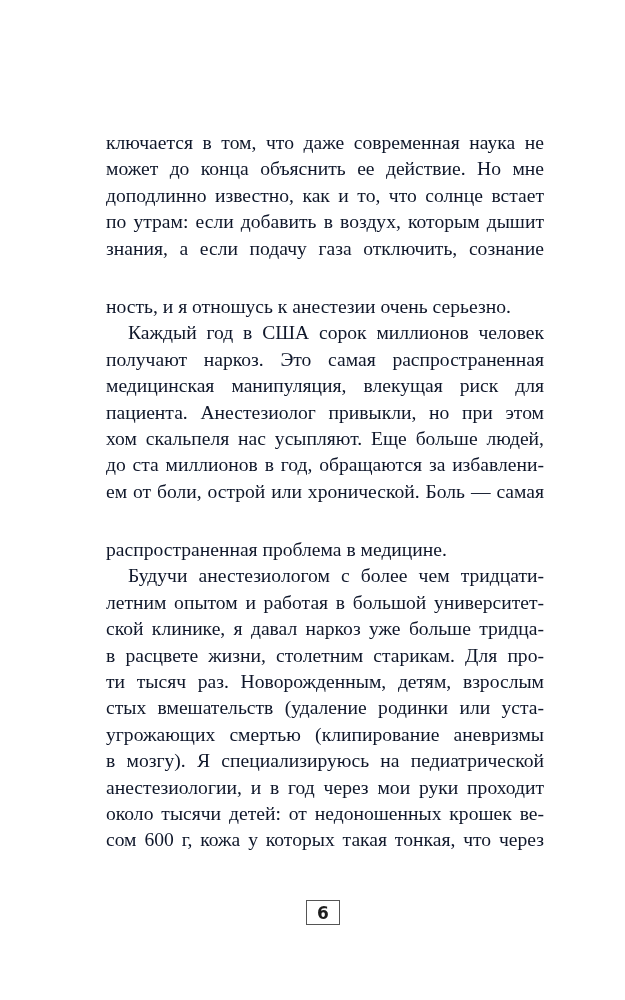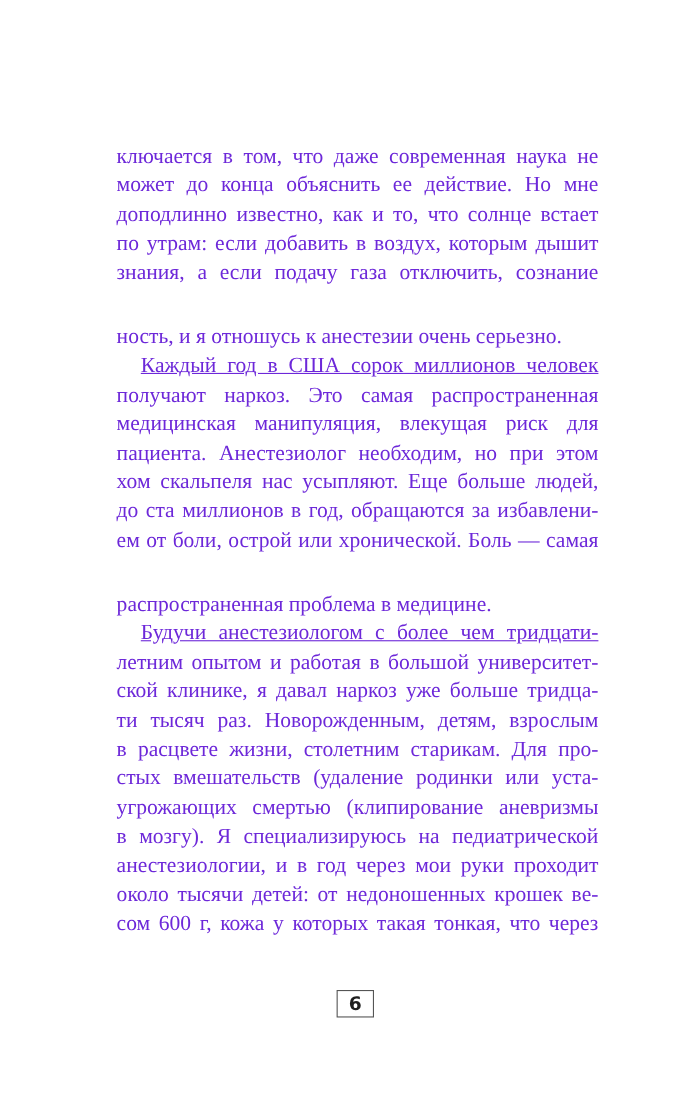--- a/index.html
+++ b/index.html
@@ -21,36 +21,35 @@
     background: #ffffff;
   }
   .text-block {
     position: absolute;
     left: 106px;
     top: 130px;
     width: 438px;
     font-family: "Liberation Serif", "DejaVu Serif", serif;
     font-size: 19.6px;
     line-height: 26.4px;
-    color: #6d28d9;
+    color: #0f172a;
   }
   .line {
     display: block;
     white-space: nowrap;
     text-align: justify;
     text-align-last: justify;
     height: 26.4px;
   }
   .line.last {
     text-align-last: left;
     margin-top: 32px;
   }
   .line.indent {
     padding-left: 22px;
-    text-decoration: underline;
   }
   .page-number-box {
     position: absolute;
     left: 306px;
     top: 900px;
     width: 34px;
     height: 25px;
     border: 1.3px solid #555555;
     box-sizing: border-box;
     display: flex;
@@ -75,33 +74,33 @@
       <span class="line">доподлинно известно, как и то, что солнце встает</span>
       <span class="line">по утрам: если добавить в воздух, которым дышит</span>
       <span class="line">знания, а если подачу газа отключить, сознание</span>
       <span class="line last">ность, и я отношусь к анестезии очень серьезно.</span>
     </div>
 
     <div>
       <span class="line indent">Каждый год в США сорок миллионов человек</span>
       <span class="line">получают наркоз. Это самая распространенная</span>
       <span class="line">медицинская манипуляция, влекущая риск для</span>
-      <span class="line">пациента. Анестезиолог необходим, но при этом</span>
+      <span class="line">пациента. Анестезиолог привыкли, но при этом</span>
       <span class="line">хом скальпеля нас усыпляют. Еще больше людей,</span>
       <span class="line">до ста миллионов в год, обращаются за избавлени-</span>
       <span class="line">ем от боли, острой или хронической. Боль — самая</span>
       <span class="line last">распространенная проблема в медицине.</span>
     </div>
 
     <div>
       <span class="line indent">Будучи анестезиологом с более чем тридцати-</span>
       <span class="line">летним опытом и работая в большой университет-</span>
       <span class="line">ской клинике, я давал наркоз уже больше тридца-</span>
+      <span class="line">в расцвете жизни, столетним старикам. Для про-</span>
       <span class="line">ти тысяч раз. Новорожденным, детям, взрослым</span>
-      <span class="line">в расцвете жизни, столетним старикам. Для про-</span>
       <span class="line">стых вмешательств (удаление родинки или уста-</span>
       <span class="line">угрожающих смертью (клипирование аневризмы</span>
       <span class="line">в мозгу). Я специализируюсь на педиатрической</span>
       <span class="line">анестезиологии, и в год через мои руки проходит</span>
       <span class="line">около тысячи детей: от недоношенных крошек ве-</span>
       <span class="line">сом 600 г, кожа у которых такая тонкая, что через</span>
     </div>
 
   </div>
 

